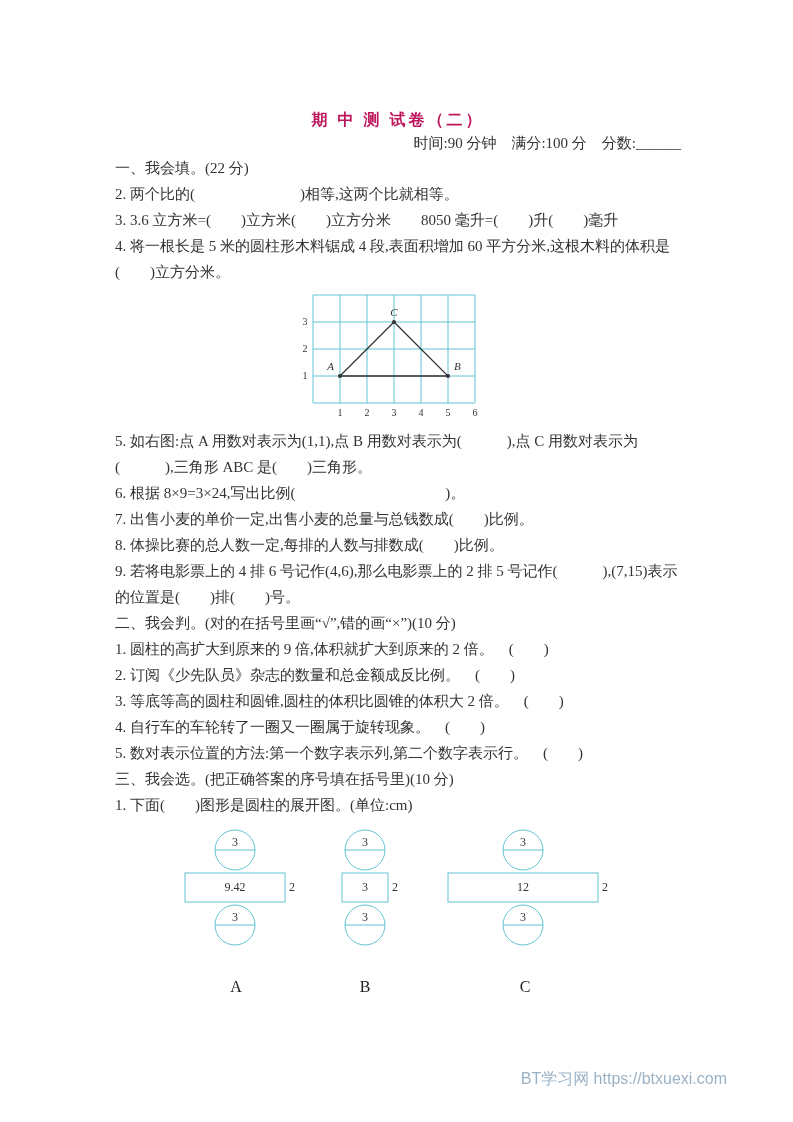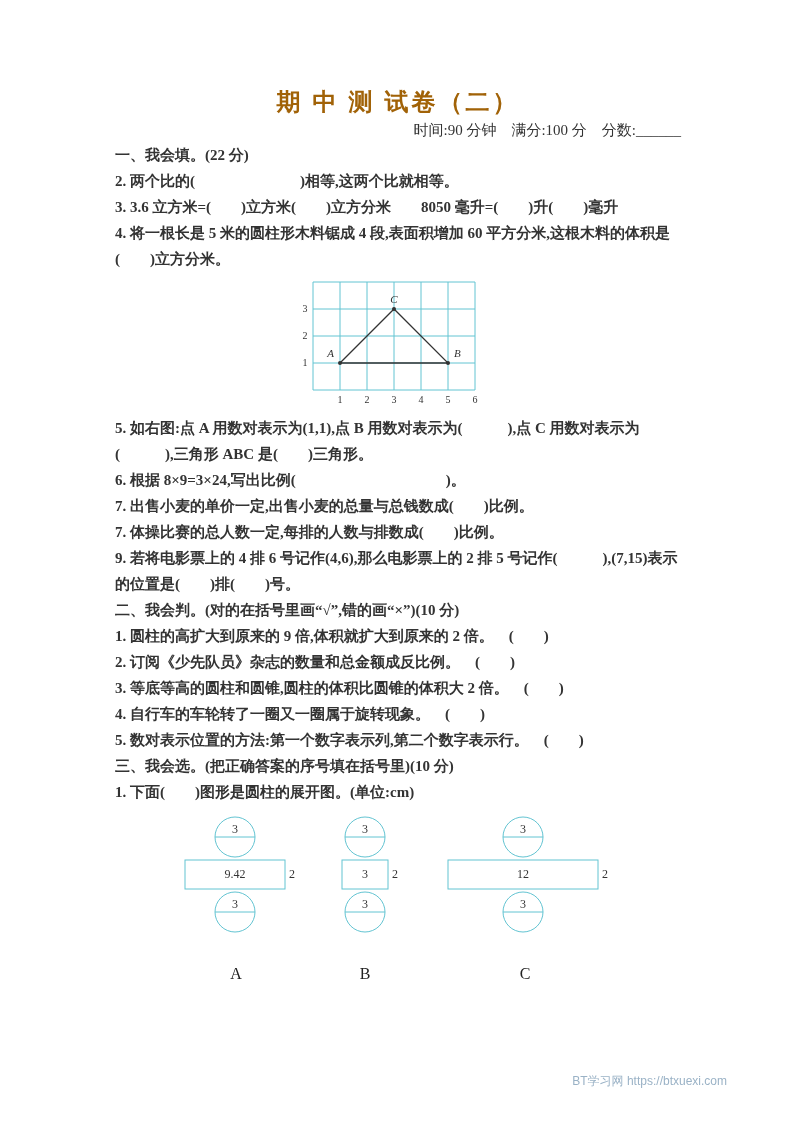--- a/index.html
+++ b/index.html
@@ -11,34 +11,34 @@
   }
   .page {
     position:relative;
     width:793px; height:1122px;
     padding:86px 112px 0 115px;
     overflow:hidden;
     background:#ffffff;
   }
   .title {
     text-align:center;
-    font-size:24px;
+    font-size:16px;
     font-weight:bold;
     letter-spacing:3px;
-    color:#a16207;
+    color:#be185d;
+    margin-top:24px;
   }
   .meta {
     text-align:right;
     font-size:15px;
     line-height:24px;
   }
   .line {
     font-size:15px;
     line-height:26px;
-    font-weight:bold;
   }
   .graph-wrap {
     text-align:center;
     margin:5px 0 2px 0;
   }
   .figures-row {
     display:flex;
     align-items:flex-start;
     margin-top:10px;
   }
@@ -79,21 +79,21 @@
   .svg-pt {
     font-family:"Liberation Serif","DejaVu Serif",serif;
     font-size:11px;
     font-style:italic;
     fill:var(--ink,#333333);
   }
   .footer {
     position:absolute;
     right:66px;
     bottom:32px;
-    font-size:12px;
+    font-size:16px;
     color:var(--footer_text,#9ab2c6);
     font-family:"Liberation Sans","DejaVu Sans",sans-serif;
   }
 </style>
 </head>
 <body>
 
 <div class="page">
 
   <h1 class="title">期 中 测 试卷（二）</h1>
@@ -139,21 +139,21 @@
       <circle cx="96" cy="32" r="2" fill="#333333"></circle>
       <text class="svg-pt" text-anchor="end" x="36" y="80">A</text>
       <text class="svg-pt" text-anchor="start" x="156" y="80">B</text>
       <text class="svg-pt" text-anchor="middle" x="96" y="26">C</text>
     </svg>
   </div>
 
   <p class="line">5. 如右图:点 A 用数对表示为(1,1),点 B 用数对表示为(　　　),点 C 用数对表示为(　　　),三角形 ABC 是(　　)三角形。</p>
   <p class="line">6. 根据 8×9=3×24,写出比例(　　　　　　　　　　)。</p>
   <p class="line">7. 出售小麦的单价一定,出售小麦的总量与总钱数成(　　)比例。</p>
-  <p class="line">7. 体操比赛的总人数一定,每排的人数与排数成(　　)比例。</p>
+  <p class="line">8. 体操比赛的总人数一定,每排的人数与排数成(　　)比例。</p>
   <p class="line">9. 若将电影票上的 4 排 6 号记作(4,6),那么电影票上的 2 排 5 号记作(　　　),(7,15)表示的位置是(　　)排(　　)号。</p>
 
   <div class="line">二、我会判。(对的在括号里画“√”,错的画“×”)(10 分)</div>
   <p class="line">1. 圆柱的高扩大到原来的 9 倍,体积就扩大到原来的 2 倍。　(　　)</p>
   <p class="line">2. 订阅《少先队员》杂志的数量和总金额成反比例。　(　　)</p>
   <p class="line">3. 等底等高的圆柱和圆锥,圆柱的体积比圆锥的体积大 2 倍。　(　　)</p>
   <p class="line">4. 自行车的车轮转了一圈又一圈属于旋转现象。　(　　)</p>
   <p class="line">5. 数对表示位置的方法:第一个数字表示列,第二个数字表示行。　(　　)</p>
 
   <div class="line">三、我会选。(把正确答案的序号填在括号里)(10 分)</div>

